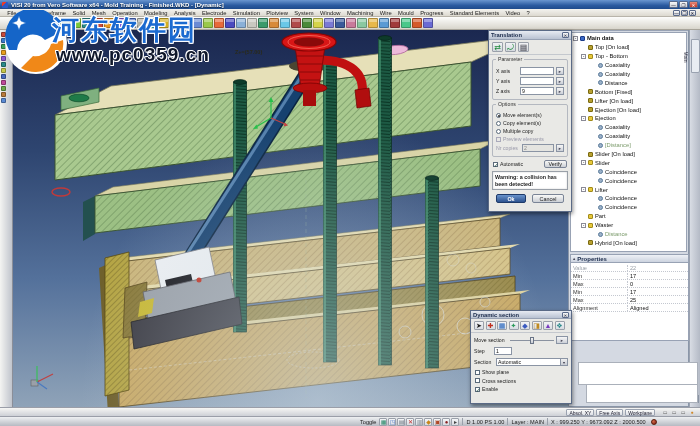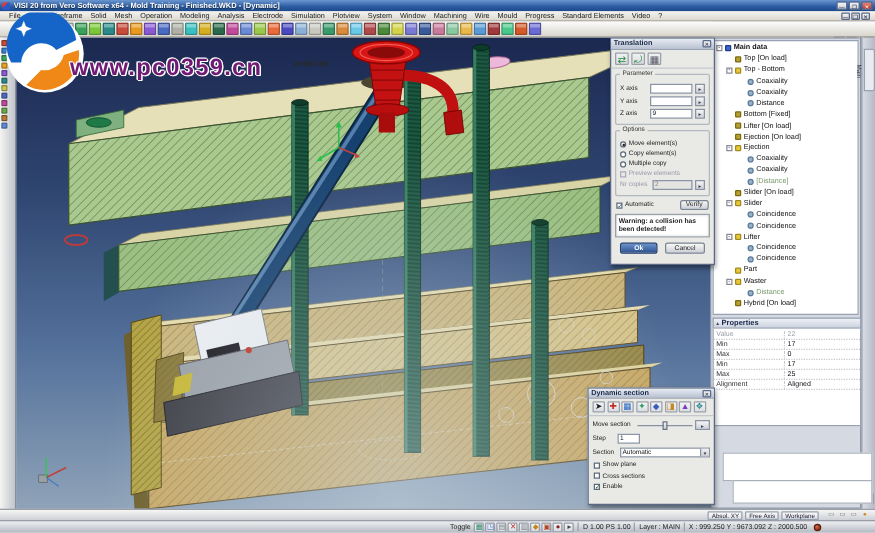--- a/index.html
+++ b/index.html
@@ -21,21 +21,21 @@
 #toptb .li{width:10px;height:10px;border:1px solid rgba(0,0,0,.25);border-radius:1px;box-shadow:inset 0 3px rgba(255,255,255,.35)}
 #lefttb{left:0;top:30px;width:13px;height:377px;background:linear-gradient(90deg,#f4f4f2,#c0c4cc);border-right:1px solid #8a8e98;display:flex;flex-wrap:wrap;align-content:flex-start;gap:1px;padding:2px 1px;z-index:10}
 #lefttb .li{width:5px;height:5px;border:1px solid rgba(0,0,0,.3);border-radius:1px}
 
 #viewport{left:13px;top:30px;width:555px;height:377px;background:linear-gradient(180deg,#1b2850 0%,#2e4570 32%,#54719b 66%,#8fa3b8 100%);z-index:1;overflow:hidden}
 #vpglow{left:13px;top:30px;width:555px;height:377px;background:radial-gradient(ellipse at 55% 98%,rgba(205,218,228,.5),rgba(0,0,0,0) 55%);z-index:2;pointer-events:none}
 #coordtip{left:235px;top:49px;font-size:5.5px;font-weight:bold;color:#2a2a1a;z-index:6;white-space:nowrap}
 
 #watermark{left:0;top:8px;width:300px;height:80px;z-index:40;pointer-events:none}
 #wm-name{position:absolute;left:52px;top:4px;font-size:27px;font-weight:bold;letter-spacing:2px;color:#1b6ad0;white-space:nowrap;text-shadow:1px 0 #fff,-1px 0 #fff,0 1px #fff,0 -1px #fff,1px 1px #fff,-1px -1px #fff,1px -1px #fff,-1px 1px #fff}
-#wm-url{position:absolute;left:56px;top:36px;font-size:19px;font-weight:bold;letter-spacing:1px;color:#701a75;white-space:nowrap;text-shadow:1px 0 #fff,-1px 0 #fff,0 1px #fff,0 -1px #fff,1px 1px #fff,-1px -1px #fff}
+#wm-url{position:absolute;left:56px;top:36px;font-size:19px;font-weight:bold;letter-spacing:1px;color:#0f172a;white-space:nowrap;text-shadow:1px 0 #fff,-1px 0 #fff,0 1px #fff,0 -1px #fff,1px 1px #fff,-1px -1px #fff}
 
 .dlg{background:#e9e9e6;border:1px solid #5a6a86;box-shadow:1px 2px 4px rgba(0,0,0,.45);z-index:20}
 .dlgtitle{height:9px;background:linear-gradient(#e7ebf2,#b9c2d2);border-bottom:1px solid #98a2b4;display:flex;align-items:center;padding:0 2px}
 .dlgtitle .tt{font-size:5.8px;font-weight:bold;color:#1a2a4a;white-space:nowrap}
 .dlgtitle .wb{margin-left:auto;width:7px;height:6px;line-height:5px;font-size:4px}
 .group{position:relative;border:1px solid #b4b8c0;border-radius:2px;margin:4px 3px 0 3px;padding:5px 2px 2px 2px}
 .group>.glab{position:absolute;top:-3px;left:3px;font-size:5.2px;color:#333;background:#e9e9e6;padding:0 2px;line-height:5px}
 .frow{display:flex;align-items:center;gap:2px;margin:2px 1px}
 .flab{font-size:5.2px;color:#222;width:22px;white-space:nowrap}
 .inp{height:8px;background:#fff;border:1px solid #8a94a4;font-size:5.2px;line-height:7px;padding:0 1px;flex:1;color:#111}
@@ -343,20 +343,21 @@
   <div class="abs" id="vpglow"></div>
   <div class="abs" id="coordtip">Z+=(57.00)</div>
 
   <div class="abs" id="watermark">
     <svg class="abs" style="left:3px;top:2px" width="66" height="66" viewBox="0 0 66 66">
       <circle cx="33" cy="33" r="31" fill="#ffffff"></circle>
       <path d="M6,40 A28,28 0 1 1 58,22 L42,30 A16,16 0 0 0 14,40 Z" fill="#1565c8"></path>
       <path d="M60,30 A28,28 0 0 1 18,58 L30,46 A16,16 0 0 0 48,34 Z" fill="#f08818"></path>
       <polygon points="16,6 18,11 23,13 18,15 16,20 14,15 9,13 14,11" fill="#ffffff" stroke="#1565c8" stroke-width="0.5"></polygon>
     </svg>
+    <div id="wm-name">河东软件园</div>
     <div id="wm-url">www.pc0359.cn</div>
   </div>
 
   <div class="abs dlg" style="left:488px;top:30px;width:84px;height:182px">
     <div class="dlgtitle">
       <span class="tt">Translation</span>
       <span class="wb">✕</span>
     </div>
     <div id="t-icons">
         <span class="li" style="color: rgb(30, 138, 58);">⇄</span>

